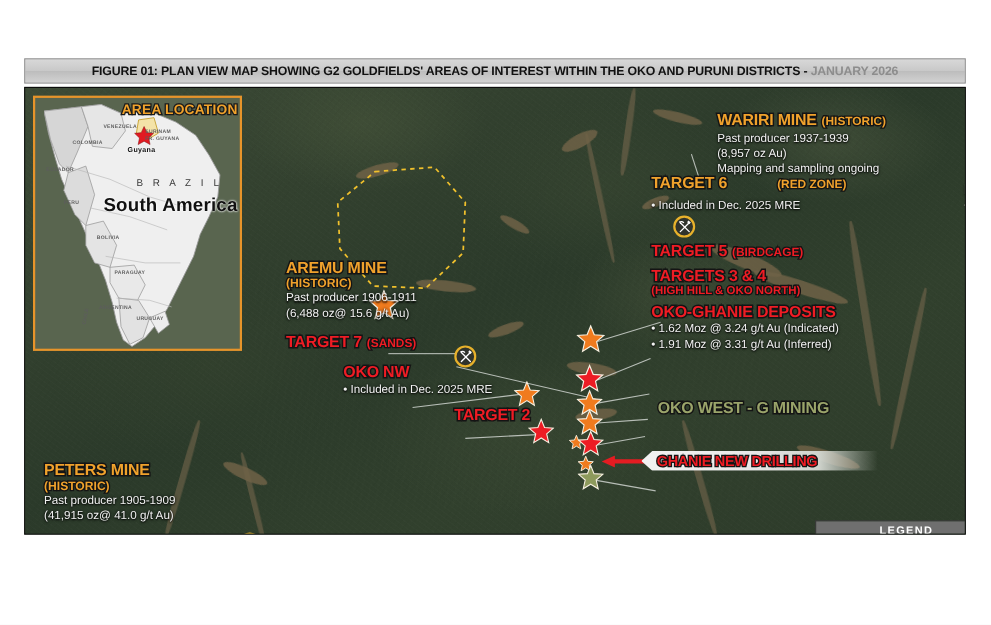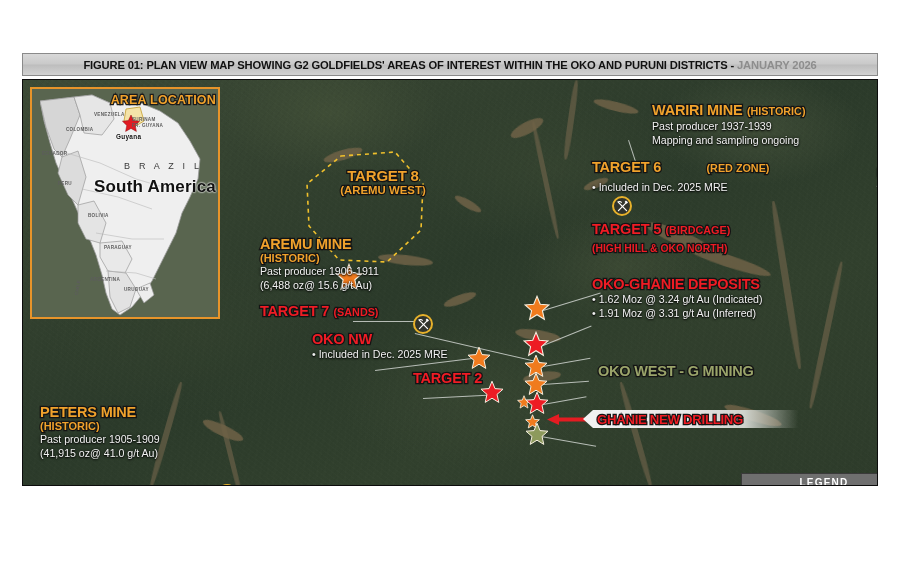--- a/index.html
+++ b/index.html
@@ -311,62 +311,60 @@
     <div class="mineicon" style="left:194px;top:404px;">
       
     </div>
 
     <div class="ann" style="left:629px;top:5px;">
       <div style="line-height:17px;margin-top:16px;">
         <span class="hd hd-gold" style="font-size:14.5px;">WARIRI MINE</span>
         <span class="sub hd-gold" style="font-size:10.8px;">(HISTORIC)</span>
       </div>
       <div class="body" style="line-height:13.5px;">Past producer 1937-1939</div>
+      <div class="body" style="line-height:13.5px;">(8,957 oz Au)</div>
       <div class="body" style="line-height:13.5px;">Mapping and sampling ongoing</div>
     </div>
 
     <div class="ann" style="left:569px;top:78px;">
       <span class="hd hd-gold" style="font-size:14.5px;">TARGET 6</span>
       <span class="sub hd-gold" style="font-size:10.8px;padding-left:41px;">(RED ZONE)</span>
     </div>
 
     <div class="ann" style="left:569px;top:101px;">
       <div class="body" style="line-height:13.5px;">• Included in Dec. 2025 MRE</div>
     </div>
 
     <div class="ann" style="left:569px;top:140px;">
       <span class="hd hd-red" style="font-size:14.5px;">TARGET 5</span>
       <span class="sub hd-red" style="font-size:10.8px;">(BIRDCAGE)</span>
     </div>
 
     <div class="ann" style="left:569px;top:163px;">
+      <div class="hd hd-red" style="font-size:14.5px;line-height:16px;">TARGETS 3 &amp; 4</div>
       <div class="sub hd-red" style="font-size:10.4px;line-height:12px;">(HIGH HILL &amp; OKO NORTH)</div>
     </div>
 
     <div class="ann" style="left:569px;top:196px;">
       <div class="hd hd-red" style="font-size:14.5px;line-height:17px;">OKO-GHANIE DEPOSITS</div>
       <div class="body" style="line-height:13.5px;">• 1.62 Moz @ 3.24 g/t Au (Indicated)</div>
       <div class="body" style="line-height:13.5px;">• 1.91 Moz @ 3.31 g/t Au (Inferred)</div>
     </div>
 
     <svg id="ghanie-arrow" viewBox="0 0 46 11">
       <polygon points="0,5.5 12,0 12,3.6 46,3.6 46,7.4 12,7.4 12,11" fill="#e41c22"></polygon>
     </svg>
     <div id="ghanie-banner">
       <span class="txt">GHANIE NEW DRILLING</span>
     </div>
 
     <div class="ann" style="left:575px;top:283px;">
       <div class="hd hd-olive" style="font-size:14.5px;line-height:17px;">OKO WEST - G MINING</div>
     </div>
 
-    <div class="ann" style="left:300px;top:87px;text-align:center;width:120px;">
-      <div class="hd hd-gold" style="font-size:15px;line-height:17px;">TARGET 8</div>
-      <div class="sub hd-gold" style="font-size:11.4px;line-height:13px;">(AREMU WEST)</div>
-    </div>
 
     <div class="ann" style="left:237px;top:156px;">
       <div class="hd hd-gold" style="font-size:14.5px;line-height:16px;">AREMU MINE</div>
       <div class="sub hd-gold" style="font-size:11px;line-height:13px;">(HISTORIC)</div>
       <div class="body" style="line-height:13.5px;">Past producer 1906-1911</div>
       <div class="body" style="line-height:13.5px;">(6,488 oz@ 15.6 g/t Au)</div>
     </div>
 
     <div class="ann" style="left:237px;top:222px;">
       <span class="hd hd-red" style="font-size:14.5px;">TARGET 7</span>
@@ -375,21 +373,21 @@
 
     <div class="ann" style="left:289px;top:251px;">
       <div class="hd hd-red" style="font-size:14.5px;line-height:17px;">OKO NW</div>
       <div class="body" style="line-height:13.5px;">• Included in Dec. 2025 MRE</div>
     </div>
 
     <div class="ann" style="left:390px;top:289px;">
       <span class="hd hd-red" style="font-size:14.5px;">TARGET 2</span>
     </div>
 
-    <div class="ann" style="left:17px;top:324px;">
+    <div class="ann" style="left:17px;top:340px;">
       <div class="hd hd-gold" style="font-size:14.5px;line-height:16px;">PETERS MINE</div>
       <div class="sub hd-gold" style="font-size:11px;line-height:13px;">(HISTORIC)</div>
       <div class="body" style="line-height:13.5px;">Past producer 1905-1909</div>
       <div class="body" style="line-height:13.5px;">(41,915 oz@ 41.0 g/t Au)</div>
     </div>
 
     <div id="north">
       <div class="n">N</div>
       <svg width="13" height="24" viewBox="0 0 13 24">
         <polygon points="6.5,0 12,8 8.6,8 8.6,24 4.4,24 4.4,8 1,8" fill="#cdd2c8" stroke="#2a2f28" stroke-width="0.6"></polygon>

